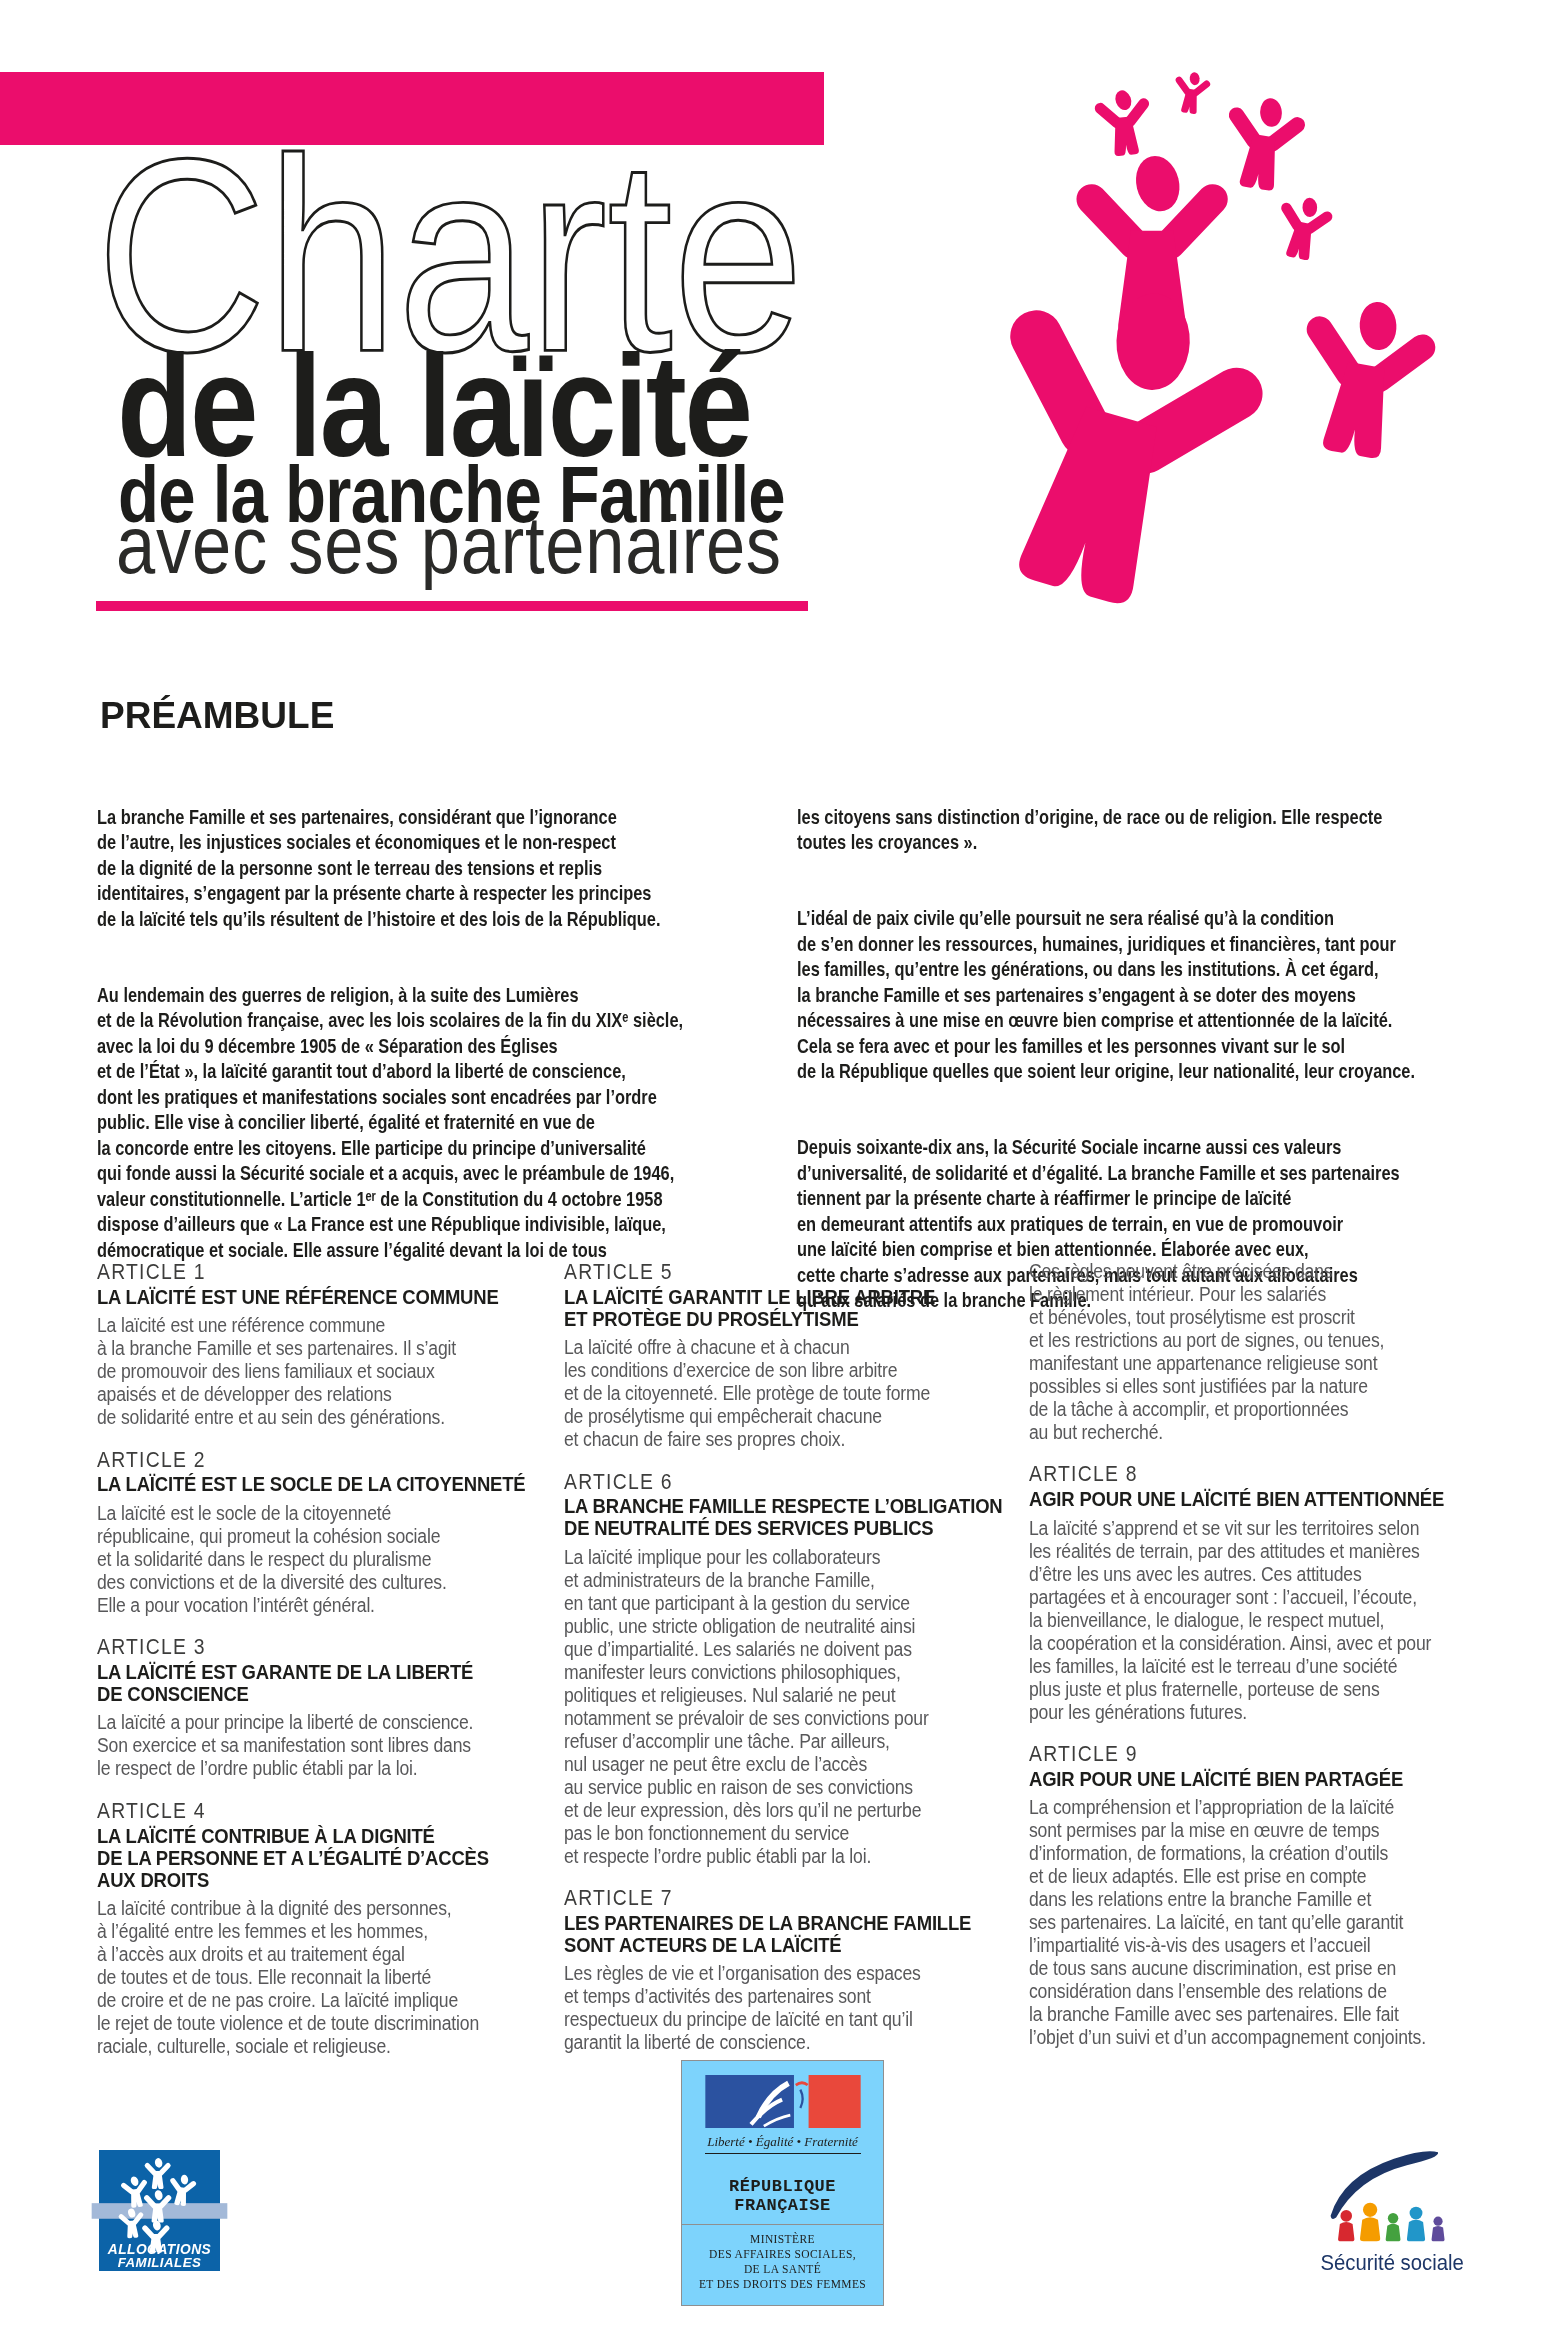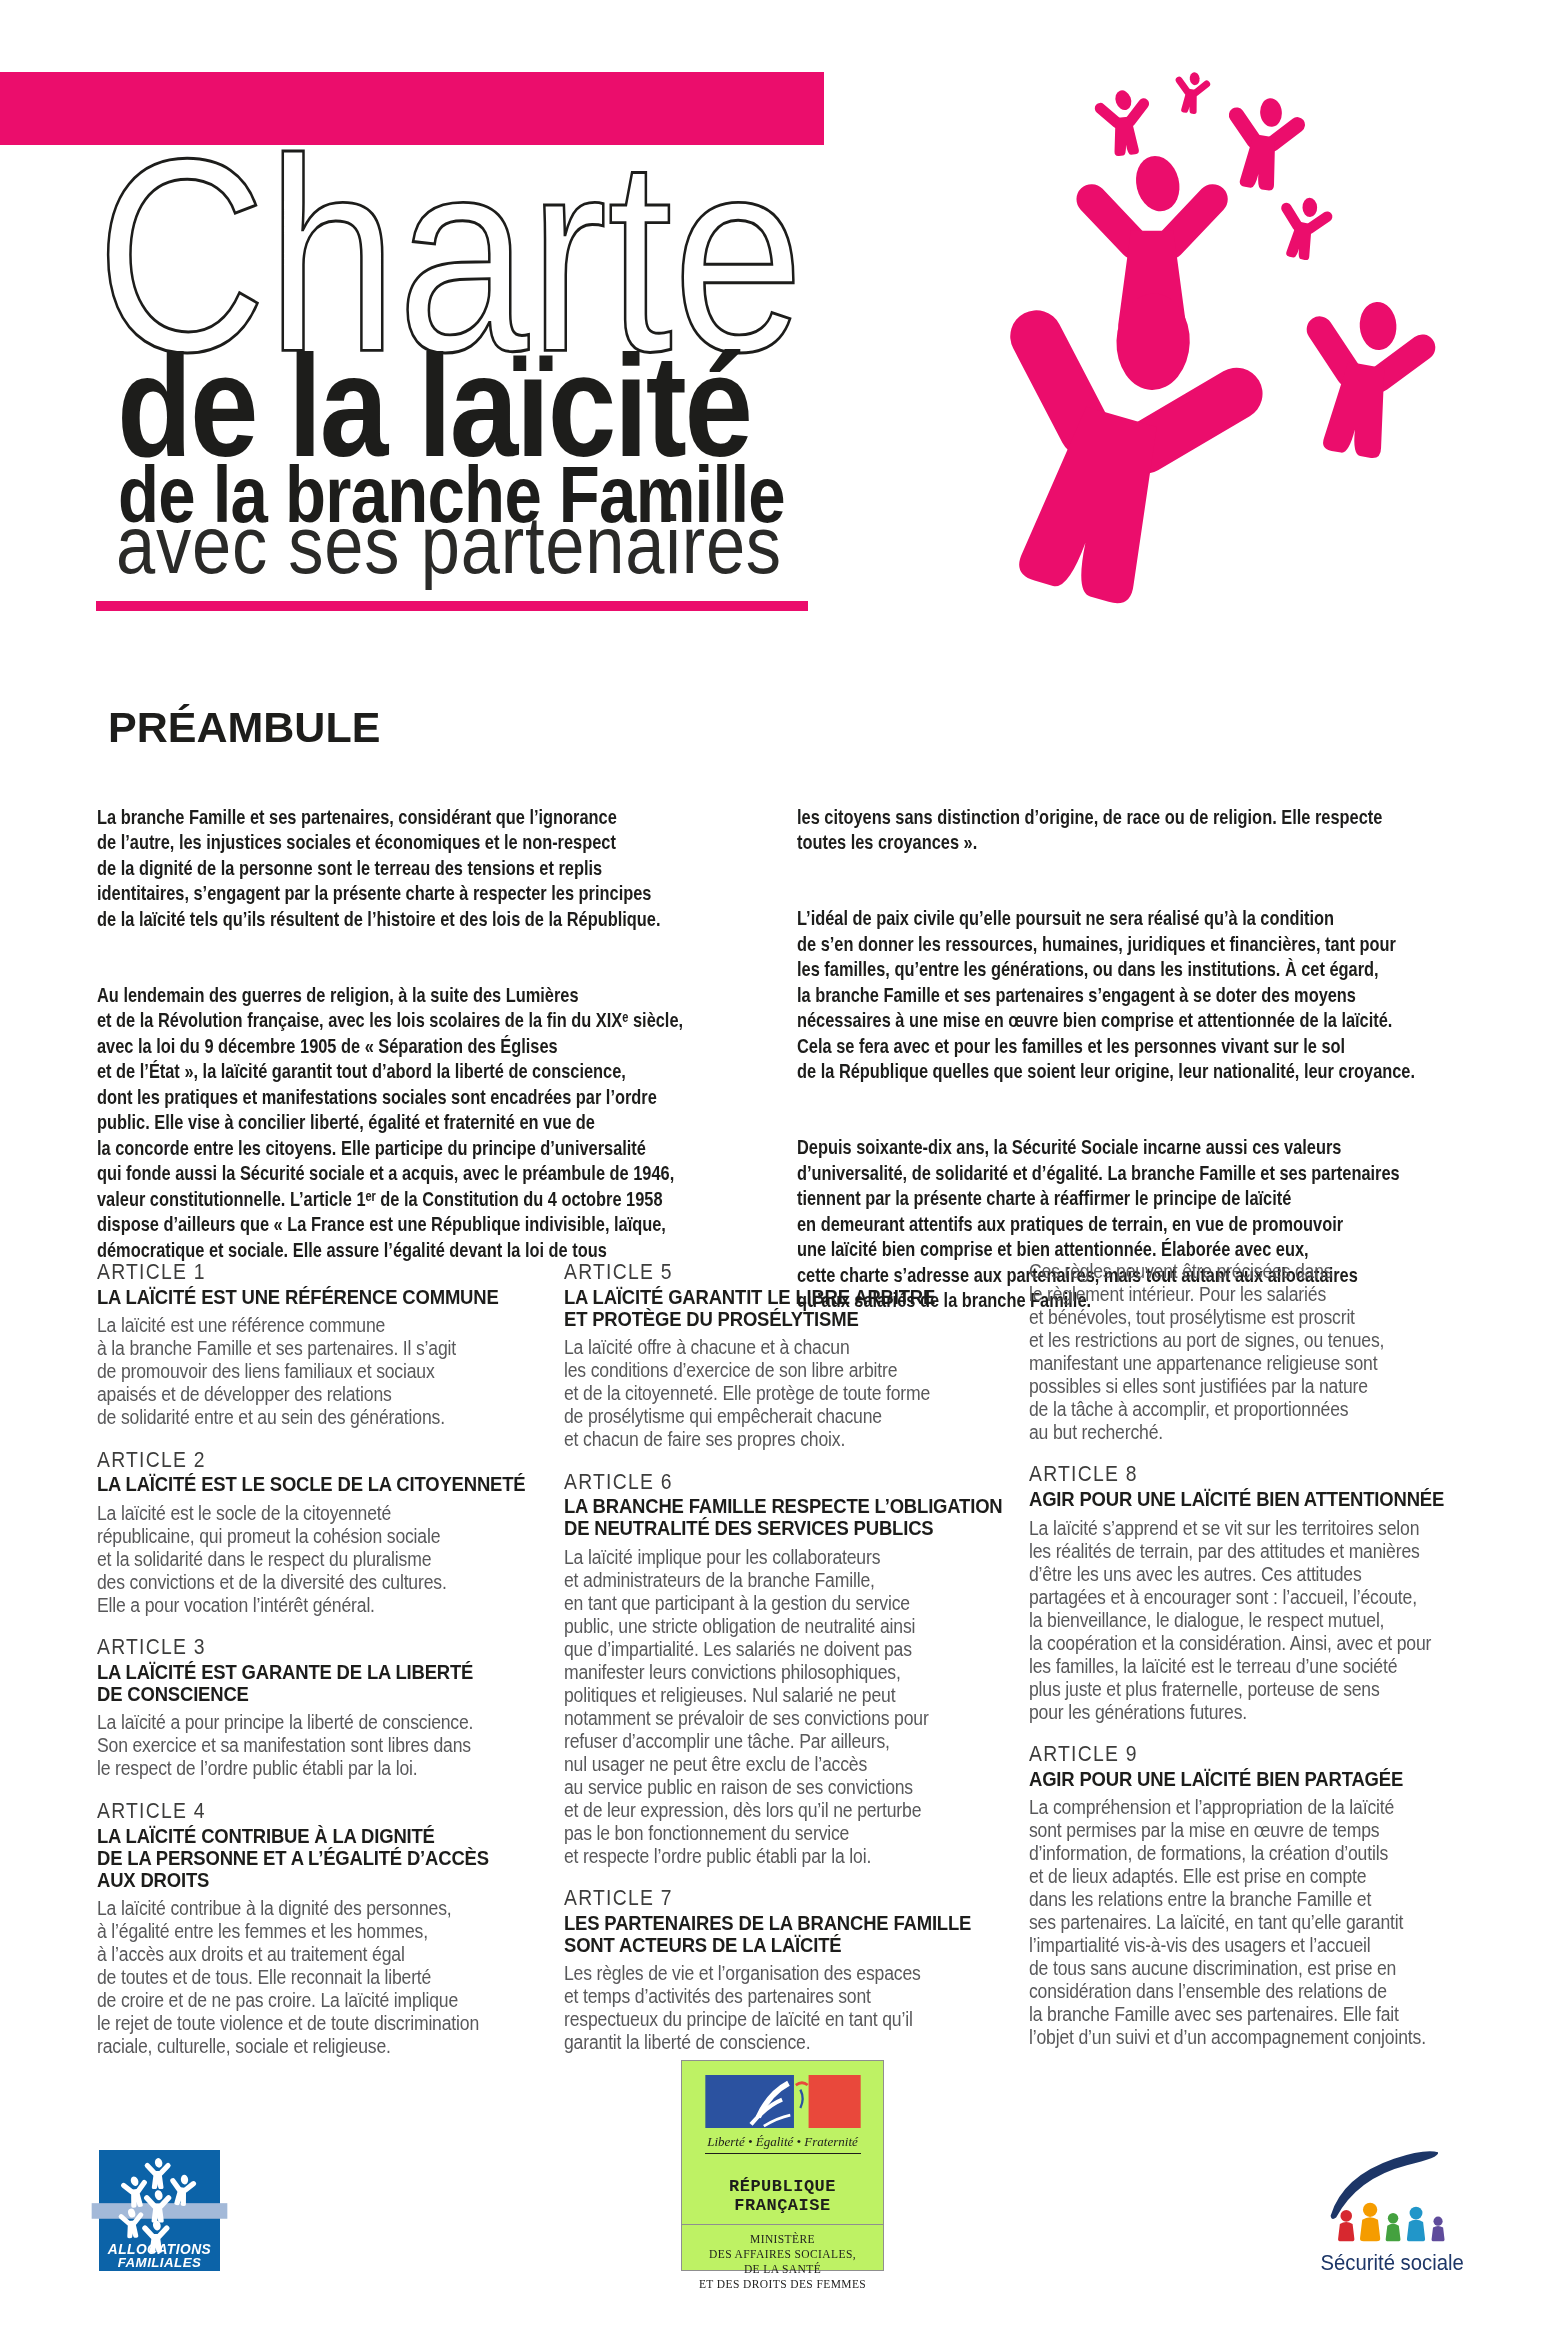--- a/index.html
+++ b/index.html
@@ -14,21 +14,21 @@
                      fill:#ffffff; stroke:#1d1d1b; stroke-width:3.2px; }
 
   .t2 { left:117px; top:334px; font-size:145px; font-weight:bold; letter-spacing:-2.8px;
         line-height:1; transform:scaleX(0.85); transform-origin:0 0; white-space:nowrap; }
   .t3 { left:118px; top:455px; font-size:79px; font-weight:bold; letter-spacing:-0.9px;
         line-height:1; transform:scaleX(0.85); transform-origin:0 0; white-space:nowrap; }
   .t4 { left:116px; top:505px; font-size:81px; font-weight:normal; letter-spacing:0.9px;
         line-height:1; color:#2a2a28; transform:scaleX(0.87); transform-origin:0 0; white-space:nowrap; }
   .rule { left:96px; top:601px; width:712px; height:10px; background:var(--pink,#EB0D6C); }
 
-  .preambule { left:96px; top:691px; margin:12px; font-size:43px; font-weight:bold; letter-spacing:0; }
+  .preambule { left:96px; top:691px; margin:4px; font-size:37px; font-weight:bold; letter-spacing:0; }
 
   .precol { font-weight:bold; font-size:21px; line-height:25.5px; color:#1d1d1b;
             transform:scaleX(0.78); transform-origin:0 0; white-space:pre-line; }
   .precol p { margin:0 0 25px 0; white-space:pre-line; }
   .precol-left  { left:97px; top:778px; width:863px; }
   .precol-right { left:797px; top:778px; width:946px; }
 
   .artcol { top:1260px; width:514px; transform:scaleX(0.88); transform-origin:0 0; }
   .artcol-1 { left:97px; } .artcol-2 { left:564px; } .artcol-3 { left:1029px; }
   .article { margin:0 0 18.4px 0; }
@@ -38,22 +38,22 @@
   .art-body  { font-size:20px; line-height:23px; letter-spacing:-0.2px; color:#58585a;
                margin:0; white-space:pre-line; }
   .art-cont  { margin:0 0 18.4px 0; }
 
   .figures-svg { left:872px; top:27.5px; }
 
   .caf-svg { left:99px; top:2150px; overflow:visible; }
   .caf-text { font-family:"Liberation Sans","DejaVu Sans",sans-serif; font-weight:bold; font-style:italic;
               fill:#ffffff; letter-spacing:0.5px; }
 
-  .ministry-box { left:681px; top:2060px; width:203px; height:211px; border:0.9px solid #8f8f8f;
-                  box-sizing:border-box; text-align:center; background:#bef264; }
+  .ministry-box { left:681px; top:2060px; width:203px; height:246px; border:0.9px solid #8f8f8f;
+                  box-sizing:border-box; text-align:center; background:#7dd3fc; }
   .flag-svg { display:block; margin:13.8px auto 0 auto; }
   .motto { font-family:"Liberation Serif","DejaVu Serif",serif; font-style:italic; font-size:13px;
            margin-top:6.4px; color:#1d1d1b; }
   .motto-rule { width:156px; height:1.4px; background:#1d1d1b; margin:2.8px auto 4.6px auto; }
   .republic { font-family:Liberation Mono, monospace; font-weight:bold; font-size:17px;
               letter-spacing:0.5px; color:#1d1d1b;margin-top:23px; }
   .ministry-divider { margin-top:8.3px; border-top:0.9px solid #8f8f8f; }
   .ministry-lines { font-family:"Liberation Serif","DejaVu Serif",serif; font-size:11.5px; line-height:15px;
                     letter-spacing:0.4px; margin-top:7.3px; color:#1d1d1b; white-space:pre-line;text-align:center; }
 

